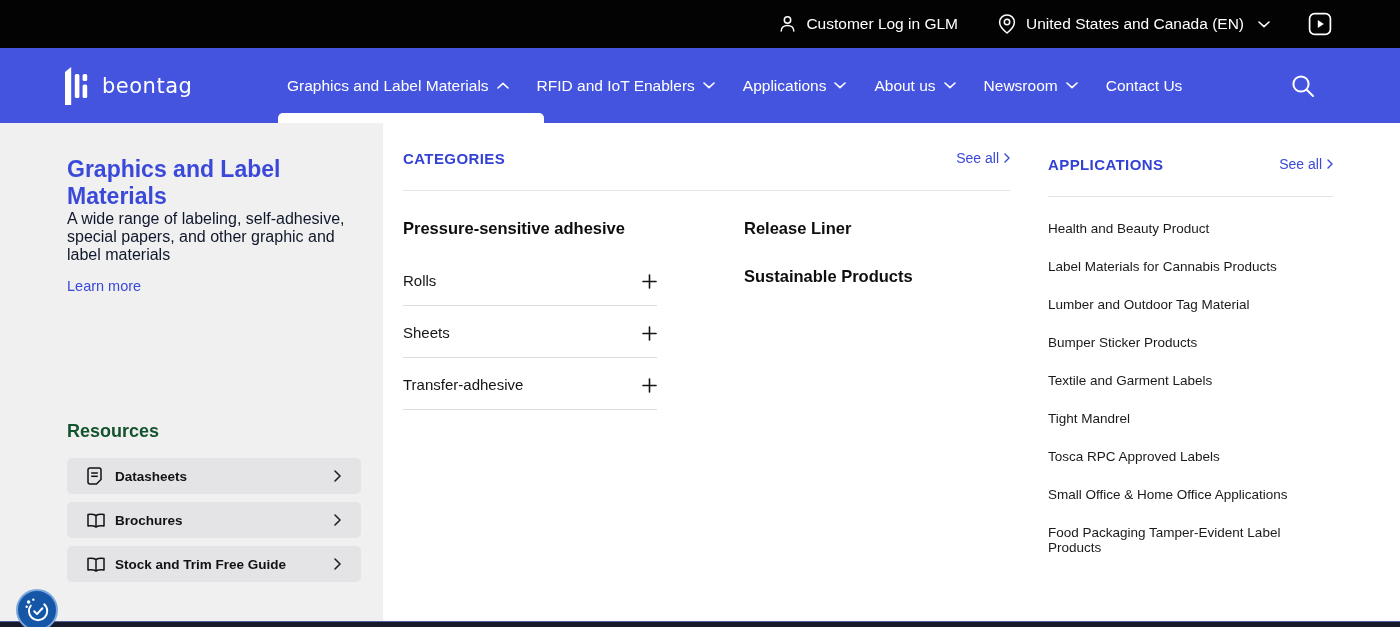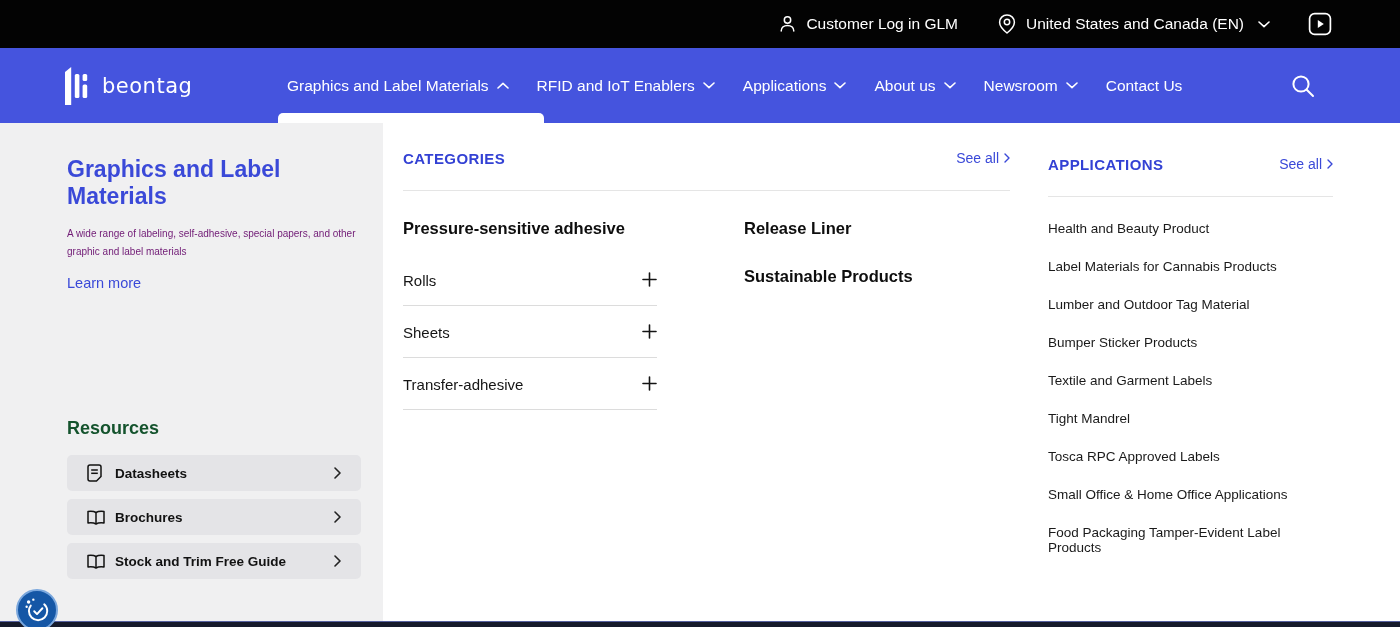--- a/index.html
+++ b/index.html
@@ -25,42 +25,42 @@
   .nav-items { position:absolute; left:287px; top:0; height:75px; display:flex; align-items:center; gap:28px; list-style:none; }
   .nav-item { display:flex; align-items:center; gap:8px; font-size:15.5px; font-weight:500; white-space:nowrap; cursor:pointer; }
   .nav-search { position:absolute; right:84px; top:50%; transform:translateY(-50%); cursor:pointer; width:26px; height:26px; }
   .active-tab { position:absolute; left:278px; bottom:0; width:266px; height:10px; background:#ffffff; border-radius:5px 5px 0 0; }
 
   
   .megamenu { position:absolute; top:123px; left:0; width:1400px; height:498px; background:#ffffff; }
 
   .sidebar { position:absolute; left:0; top:0; width:383px; height:498px; background:#f0f0f1; padding:33px 24px 0 67px; }
   .sidebar h2 { color:#3a49d8; font-size:23px; line-height:27px; font-weight:600; max-width:240px; }
-  .sidebar p { margin-top:15px; font-size:10px; line-height:18px; color:#701a75; max-width:300px; }
+  .sidebar p { margin-top:0; font-size:16px; line-height:18px; color:#0f172a; max-width:300px; }
   .learn-more { display:inline-block; margin-top:14px; color:#3a49d8; font-size:14.5px; font-weight:500; text-decoration:none; cursor:pointer; }
   .resources-title { margin-top:126px; color:#14532d; font-size:18px; font-weight:600; }
   .res-btn { margin-top:8px; width:294px; height:36px; background:#e4e4e7; border:none; border-radius:5px;
              display:flex; align-items:center; padding:0 20px; cursor:pointer; font-family:inherit; }
   .res-btn:first-of-type { margin-top:16px; }
   .res-btn .res-icn { width:18px; display:flex; }
   .res-btn .lbl { margin-left:10px; font-size:13.5px; font-weight:700; color:#121212; }
   .res-btn .chev { margin-left:auto; display:flex; }
 
   .sect-head { display:flex; align-items:flex-start; justify-content:space-between; }
   .sect-title { color:#3341d4; font-size:15px; font-weight:700; letter-spacing:.4px; }
   .see-all { display:flex; align-items:center; gap:5px; color:#3a49d8; font-size:14px; font-weight:500; cursor:pointer; text-decoration:none; }
   .sect-divider { border:none; border-top:1px solid #e5e5e5; margin:0; }
 
   .categories { position:absolute; left:403px; top:27px; width:607px; }
   .categories .sect-divider { margin-top:23px; }
   .cat-cols { display:flex; margin-top:28px; }
   .cat-col1 { width:254px; }
   .cat-col2 { margin-left:87px; }
   .cat-parent { font-size:16.5px; font-weight:700; color:#0e0e0e; cursor:pointer; }
-  .cat-row { display:flex; align-items:flex-start; justify-content:space-between; padding:18px 0 16px 0;
+  .cat-row { display:flex; align-items:flex-end; justify-content:space-between; padding:18px 0 16px 0;
              border-bottom:1px solid #dcdcdc; cursor:pointer; }
   .cat-row:first-of-type { margin-top:16px; }
   .cat-row .lbl { font-size:15px; font-weight:500; color:#151515; }
   .cat-col2 .cat-parent { display:block; }
   .cat-col2 .cat-parent + .cat-parent { margin-top:29px; }
 
   .applications { position:absolute; left:1048px; top:33px; width:285px; }
   .applications .sect-divider { margin-top:23px; }
   .app-list { list-style:none; margin-top:12px; }
   .app-list li { font-size:13.5px; font-weight:500; color:#1a1a1a; line-height:15px; padding:11.5px 0; cursor:pointer; }

